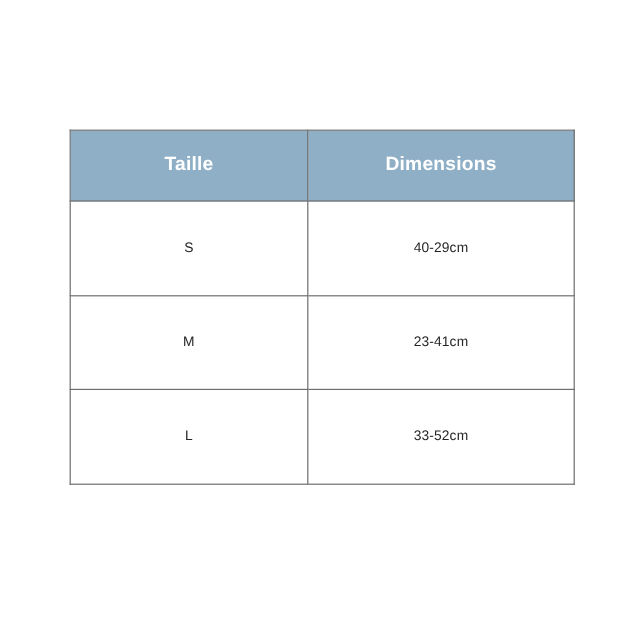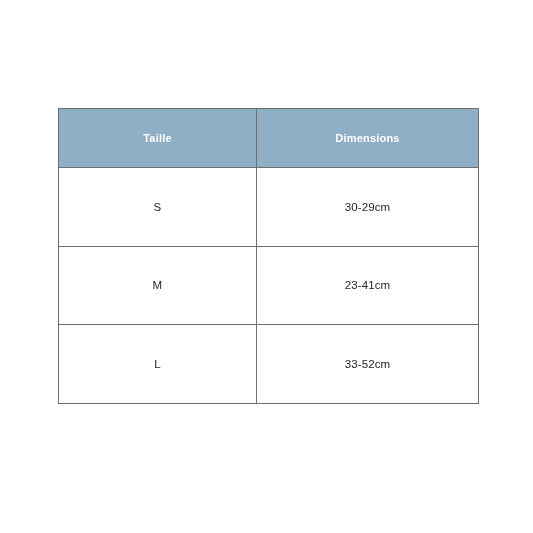--- a/index.html
+++ b/index.html
@@ -42,21 +42,21 @@
   table.size-table col.col-size      { width: 198px; }
   table.size-table col.col-dimension { width: 222px; }
 
   thead tr.header-row {
     height: 59px;
   }
 
   thead th {
     background: #8fafc6;
     color: #ffffff;
-    font-size: 11px;
+    font-size: 16px;
     font-weight: bold;
     letter-spacing: 0.2px;
     text-align: center;
     vertical-align: middle;
     border: 1px solid #6e6e6e;
     padding: 0;
   }
 
   tbody tr.data-row {
     height: 59px;
@@ -94,21 +94,21 @@
       </colgroup>
       <thead>
         <tr class="header-row">
           <th class="header-cell-size">Taille</th>
           <th class="header-cell-dimension">Dimensions</th>
         </tr>
       </thead>
       <tbody>
         <tr class="data-row">
           <td class="cell-size">S</td>
-          <td class="cell-dimension">30-29cm</td>
+          <td class="cell-dimension">40-29cm</td>
         </tr>
         <tr class="data-row">
           <td class="cell-size">M</td>
           <td class="cell-dimension">23-41cm</td>
         </tr>
         <tr class="data-row">
           <td class="cell-size">L</td>
           <td class="cell-dimension">33-52cm</td>
         </tr>
       </tbody>

